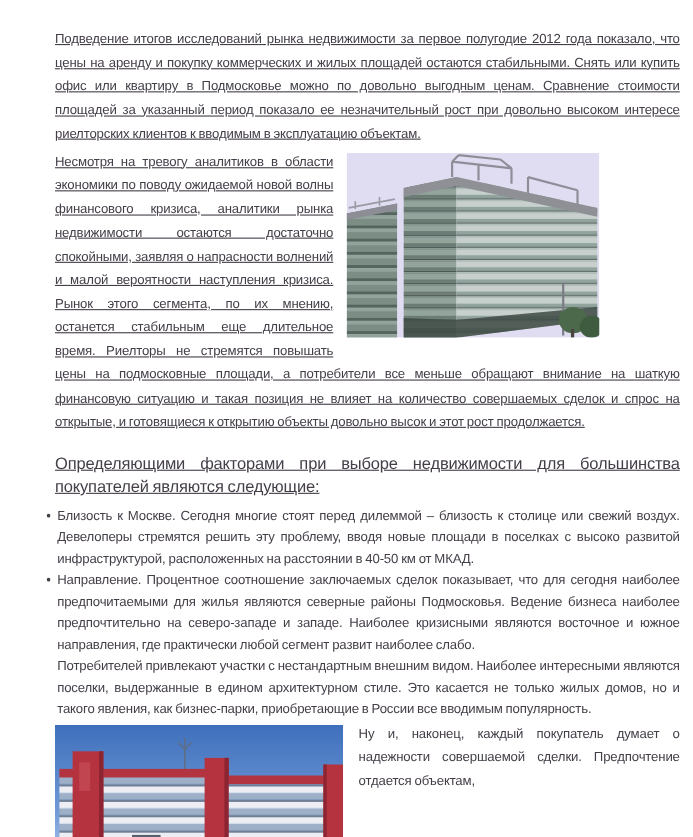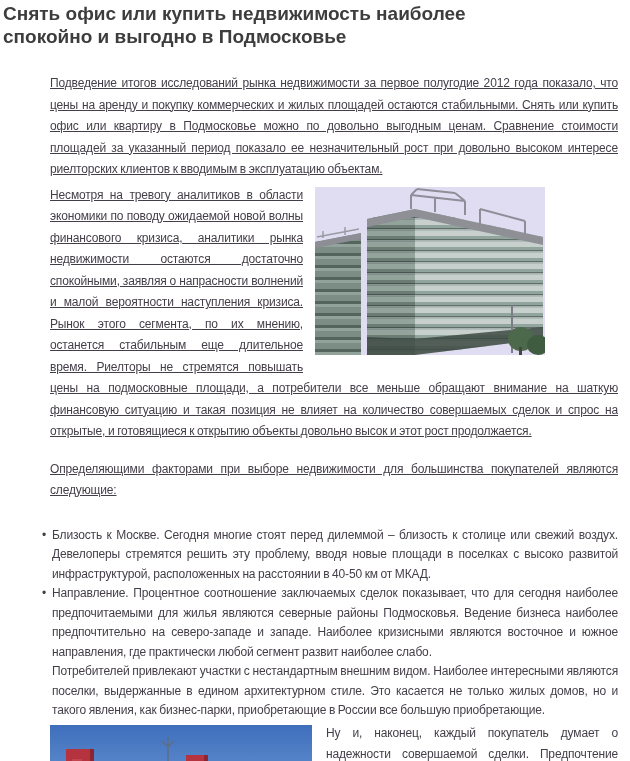--- a/index.html
+++ b/index.html
@@ -31,40 +31,39 @@
     overflow:hidden; display:block;
   }
   .photo-left {
     float:left; width:262px; height:112px;
     margin:2px 14px 0 0; padding:0;
     overflow:hidden; display:block;
   }
   figure { margin:0; }
 
   .factors-heading {
-    margin:16px 0 24px 0; font-weight:normal;
-    font-size:12px; line-height:21.5px;
+    margin:16px 0 6px 0; font-weight:normal;
+    font-size:15px; line-height:21.5px;
     text-decoration:underline;
   }
 
   .factors-list { margin:6px 0 0 0; padding:0; list-style:none; line-height:19.5px; }
   .factors-list li { position:relative; padding-left:2px; margin:0; }
   .factors-list li .bullet-dot {
     position:absolute; left:-8px; top:0; font-size:12px;
   }
   .block-cont { display:block; }
 
   .closing-wrap { margin-top:2px; }
 </style>
 </head>
 <body>
 
 <div class="page">
 
-  <h1 class="title">Снять офис или купить недвижимость наиболее спокойно и выгодно в Подмосковье</h1>
 
   <div class="body">
 
     <p class="para">Подведение итогов исследований рынка недвижимости за первое полугодие 2012 года показало, что цены на аренду и покупку коммерческих и жилых площадей остаются стабильными. Снять или купить офис или квартиру в Подмосковье можно по довольно выгодным ценам. Сравнение стоимости площадей за указанный период показало ее незначительный рост при довольно высоком интересе риелторских клиентов к вводимым в эксплуатацию объектам.</p>
 
     <div class="para">
       <figure class="photo-right">
         <svg width="230" height="168" viewBox="0 0 230 168" xmlns="http://www.w3.org/2000/svg">
           <defs>
             <pattern id="glassA" width="230" height="11" patternUnits="userSpaceOnUse">
@@ -113,21 +112,21 @@
     <p class="factors-heading">Определяющими факторами при выборе недвижимости для большинства покупателей являются следующие:</p>
 
     <ul class="factors-list">
       <li>
         <span class="bullet-dot">•</span>
         <span>Близость к Москве. Сегодня многие стоят перед дилеммой – близость к столице или свежий воздух. Девелоперы стремятся решить эту проблему, вводя новые площади в поселках с высоко развитой инфраструктурой, расположенных на расстоянии в 40-50 км от МКАД.</span>
       </li>
       <li>
         <span class="bullet-dot">•</span>
         <span>Направление. Процентное соотношение заключаемых сделок показывает, что для сегодня наиболее предпочитаемыми для жилья являются северные районы Подмосковья. Ведение бизнеса наиболее предпочтительно на северо-западе и западе. Наиболее кризисными являются восточное и южное направления, где практически любой сегмент развит наиболее слабо.</span>
-        <span class="block-cont">Потребителей привлекают участки с нестандартным внешним видом. Наиболее интересными являются поселки, выдержанные в едином архитектурном стиле. Это касается не только жилых домов, но и такого явления, как бизнес-парки, приобретающие в России все большую приобретающие.</span>
+        <span class="block-cont">Потребителей привлекают участки с нестандартным внешним видом. Наиболее интересными являются поселки, выдержанные в едином архитектурном стиле. Это касается не только жилых домов, но и такого явления, как бизнес-парки, приобретающие в России все вводимым популярность.</span>
       </li>
     </ul>
 
     <div class="closing-wrap">
       <figure class="photo-left">
         <svg width="262" height="112" viewBox="0 0 262 112" xmlns="http://www.w3.org/2000/svg">
           <defs>
             <linearGradient id="sky2" x1="0" y1="0" x2="0" y2="1">
               <stop offset="0" stop-color="#3f6fbc"></stop>
               <stop offset="0.7" stop-color="#6f9ad6"></stop>

